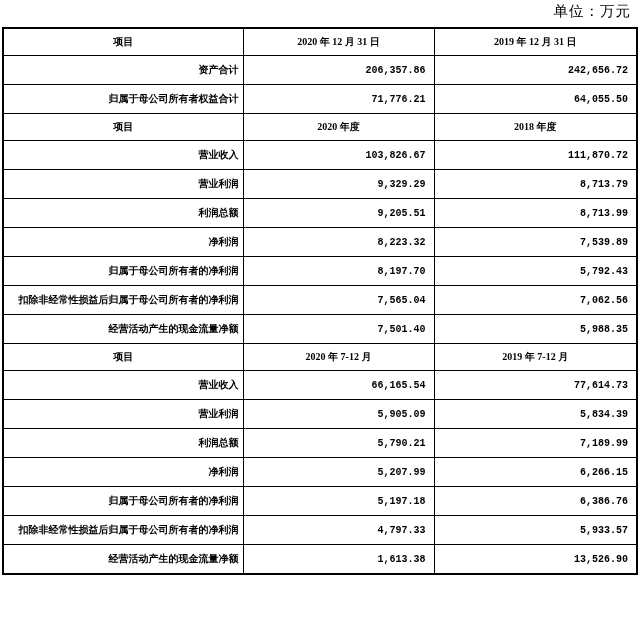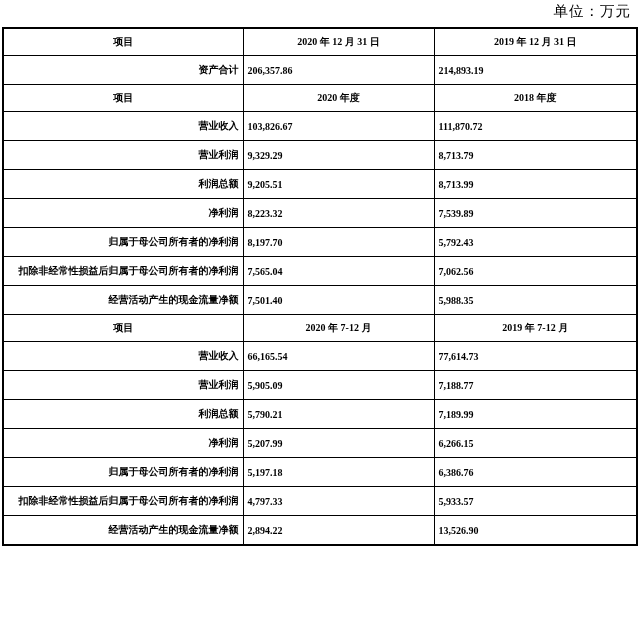--- a/index.html
+++ b/index.html
@@ -47,23 +47,24 @@
     height: 24px;
     padding: 1px 2px;
   }
   td.item {
     text-align: right;
     padding: 1px 4px 1px 8px;
     height: 26px;
     line-height: 1.55;
   }
   td.num {
+    text-align: right;
     padding: 1px 8px 1px 4px;
     height: 26px;
-    font-family: Liberation Serif, serif;
+    font-family: Liberation Mono, monospace;
   }
 </style>
 </head>
 <body>
 
 <div class="unit-label">单位：万元</div>
 
 <table class="fin-table">
   <colgroup>
     <col class="c-item">
@@ -72,21 +73,26 @@
   </colgroup>
   <tbody id="table-body">
       <tr>
         <td class="head">项目</td>
         <td class="head">2020 年 12 月 31 日</td>
         <td class="head">2019 年 12 月 31 日</td>
       </tr>
       <tr>
         <td class="item">资产合计</td>
         <td class="num">206,357.86</td>
-        <td class="num">214,893.19</td>
+        <td class="num">242,656.72</td>
+      </tr>
+      <tr>
+        <td class="item">归属于母公司所有者权益合计</td>
+        <td class="num">71,776.21</td>
+        <td class="num">64,055.50</td>
       </tr>
       <tr>
         <td class="head">项目</td>
         <td class="head">2020 年度</td>
         <td class="head">2018 年度</td>
       </tr>
       <tr>
         <td class="item">营业收入</td>
         <td class="num">103,826.67</td>
         <td class="num">111,870.72</td>
@@ -127,21 +133,21 @@
         <td class="head">2019 年 7-12 月</td>
       </tr>
       <tr>
         <td class="item">营业收入</td>
         <td class="num">66,165.54</td>
         <td class="num">77,614.73</td>
       </tr>
       <tr>
         <td class="item">营业利润</td>
         <td class="num">5,905.09</td>
-        <td class="num">7,188.77</td>
+        <td class="num">5,834.39</td>
       </tr>
       <tr>
         <td class="item">利润总额</td>
         <td class="num">5,790.21</td>
         <td class="num">7,189.99</td>
       </tr>
       <tr>
         <td class="item">净利润</td>
         <td class="num">5,207.99</td>
         <td class="num">6,266.15</td>
@@ -151,17 +157,17 @@
         <td class="num">5,197.18</td>
         <td class="num">6,386.76</td>
       </tr>
       <tr>
         <td class="item">扣除非经常性损益后归属于母公司所有者的净利润</td>
         <td class="num">4,797.33</td>
         <td class="num">5,933.57</td>
       </tr>
       <tr>
         <td class="item">经营活动产生的现金流量净额</td>
-        <td class="num">2,894.22</td>
+        <td class="num">1,613.38</td>
         <td class="num">13,526.90</td>
       </tr>
     </tbody>
 </table>
 
 </body></html>

